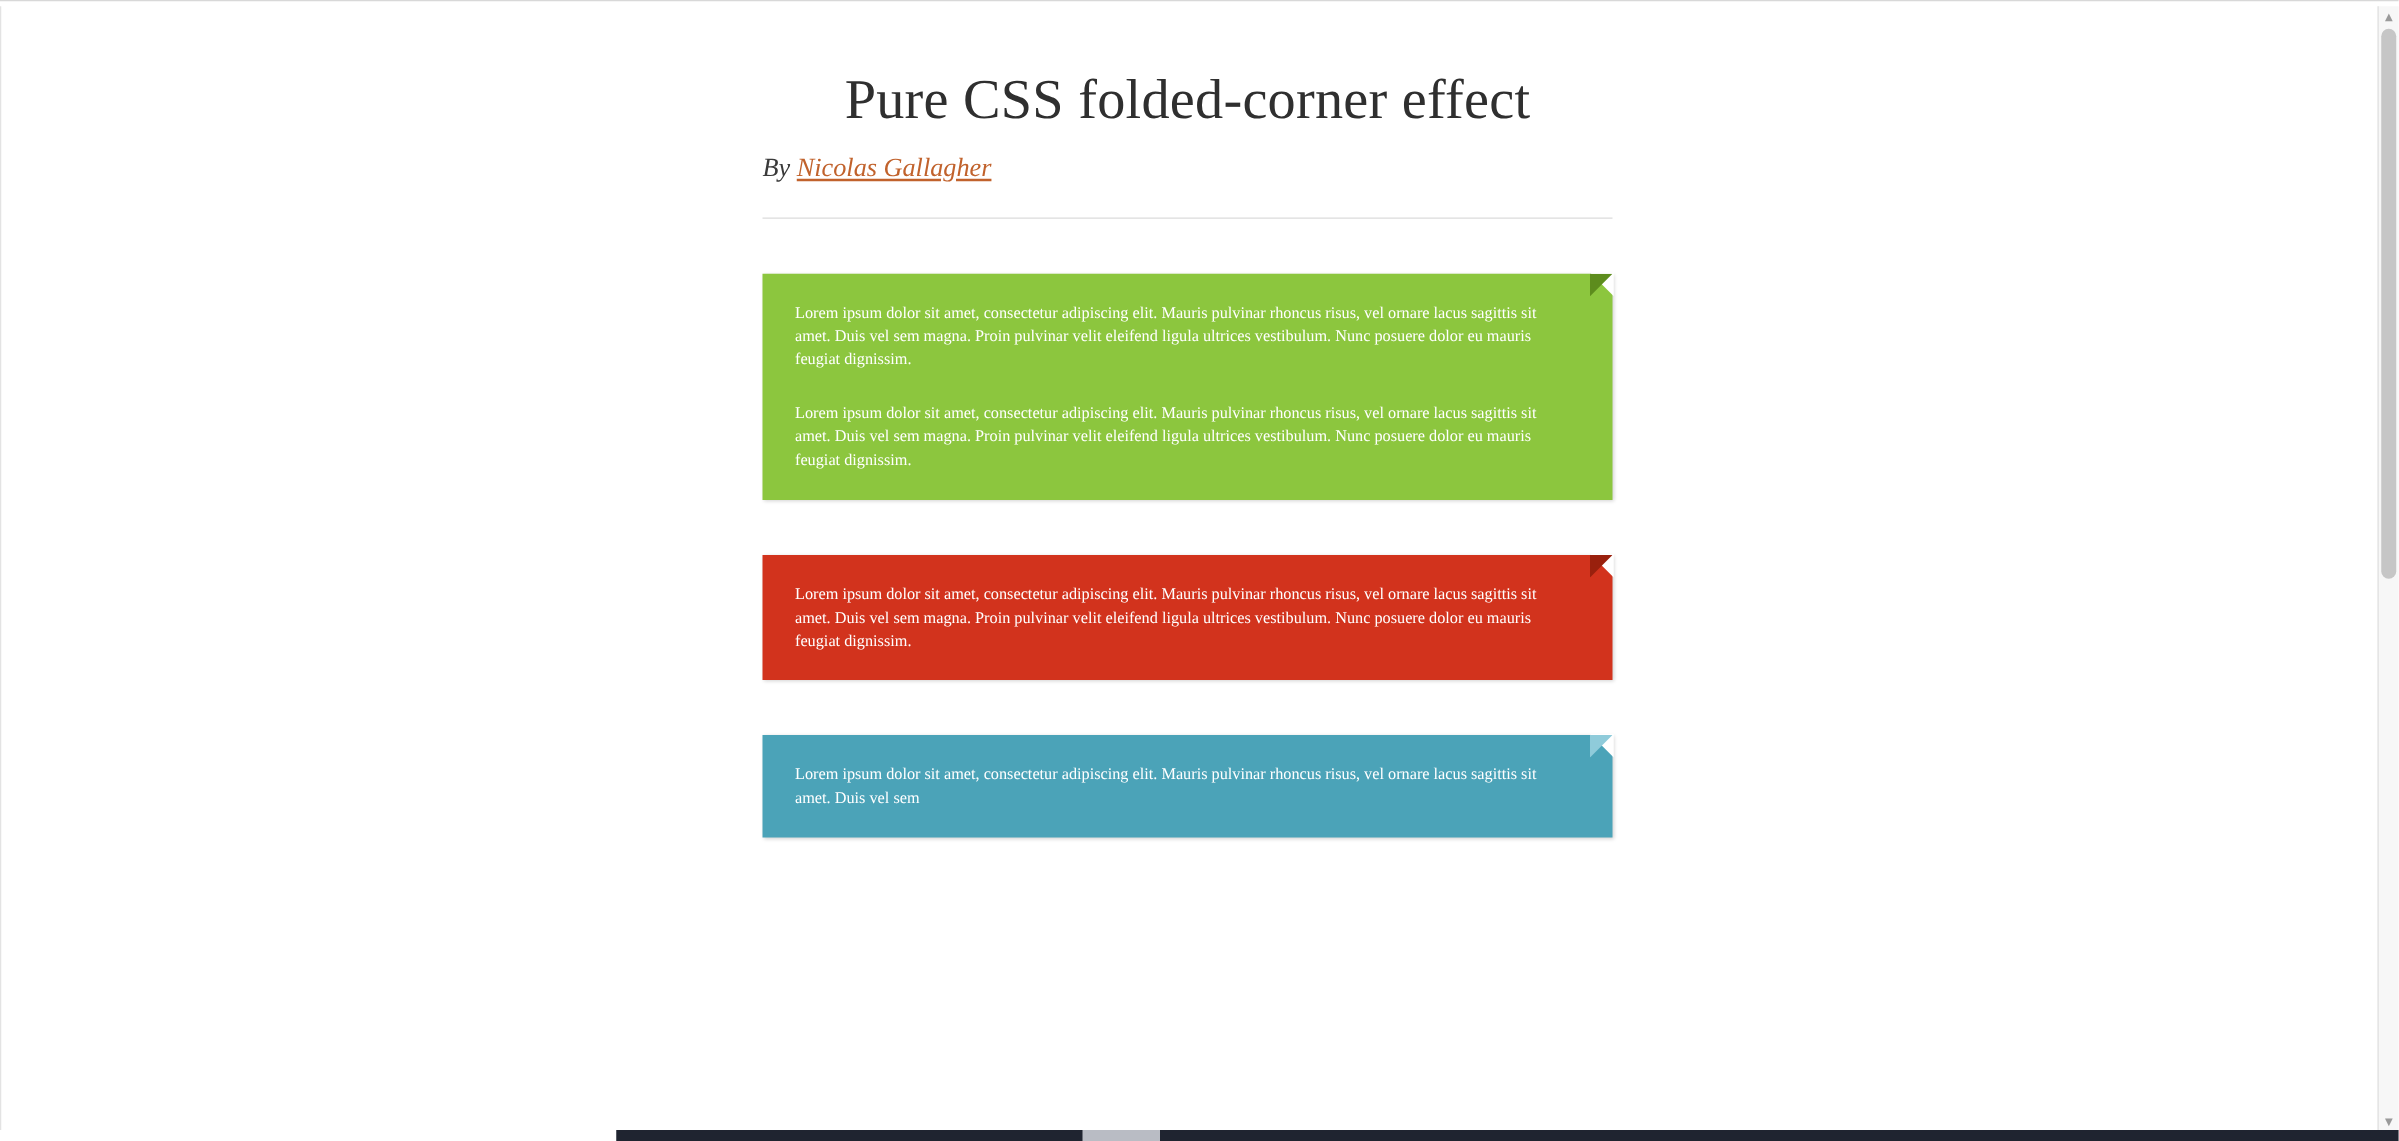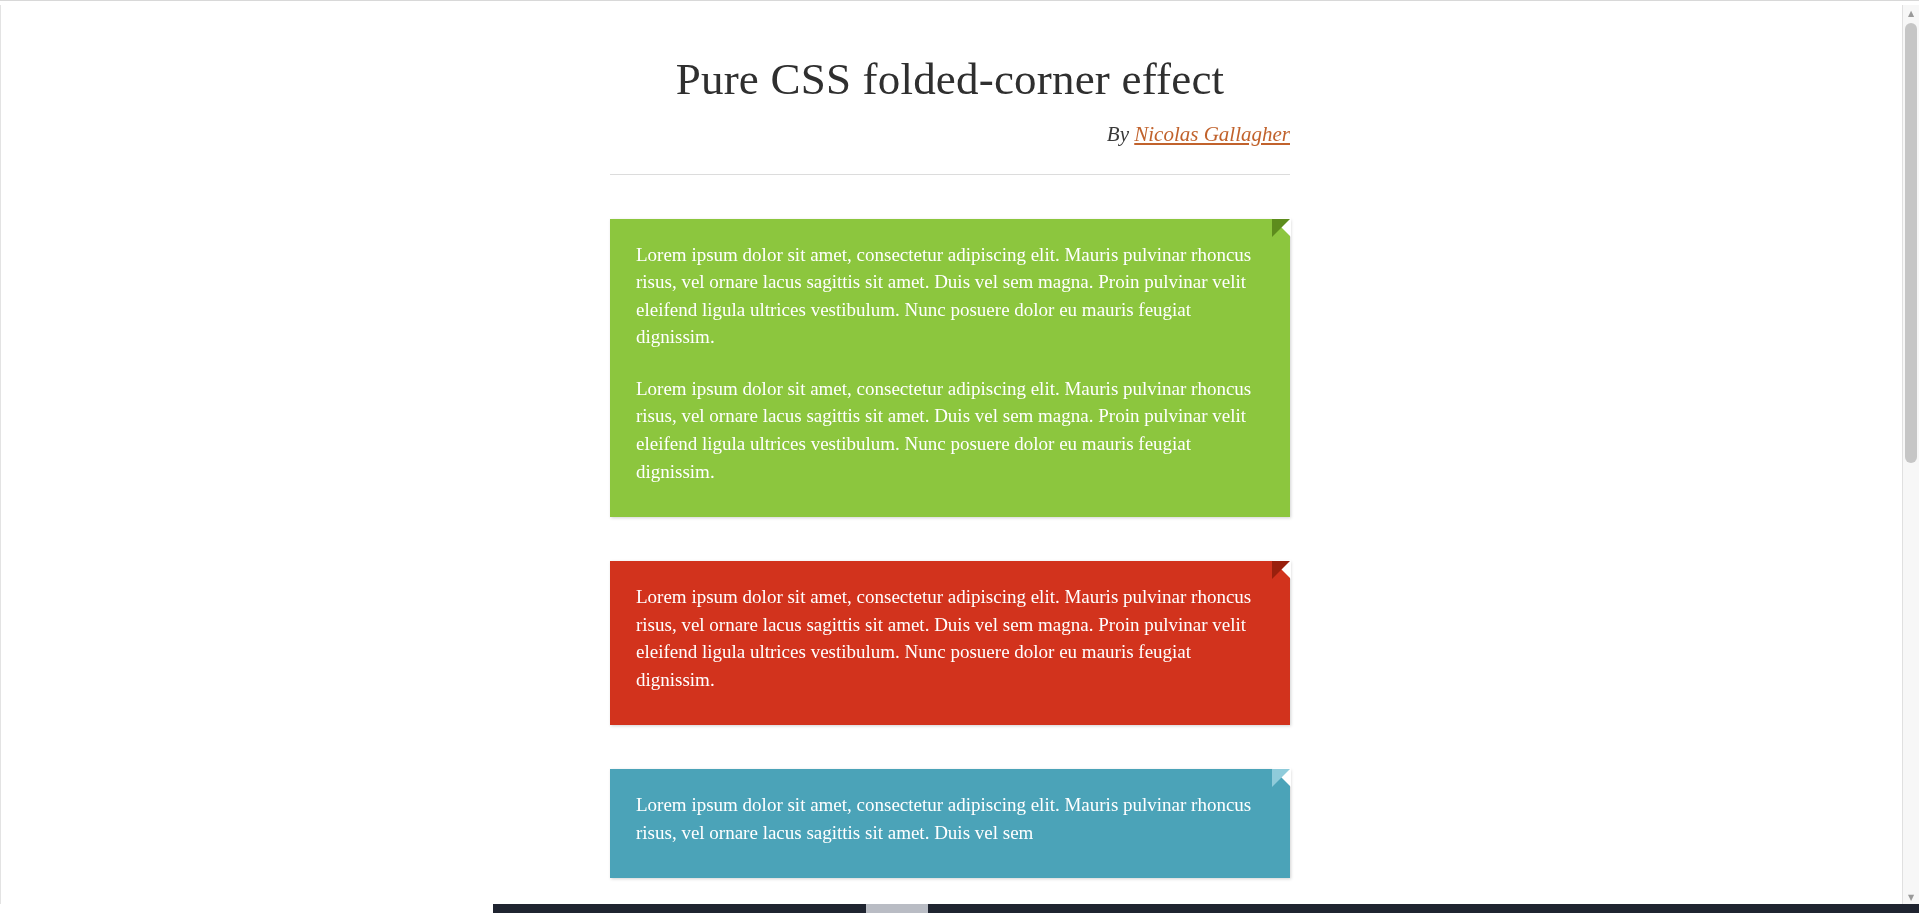--- a/index.html
+++ b/index.html
@@ -130,21 +130,21 @@
     font-weight: 400;
     font-size: 45px;
     line-height: 1.15;
     text-align: center;
     color: #2f2f2f;
     letter-spacing: 0.2px;
   }
 
   p.byline {
     margin: 16px 0 0 0;
-    text-align: right;
+    text-align: left;
     font-style: italic;
     font-size: 21px;
     color: #3a3a3a;
   }
   p.byline a {
     color: #c1622c;
     text-decoration: underline;
     font-style: italic;
   }
 
@@ -166,23 +166,23 @@
   }
 
   
   .note-list {
     margin-top: 30px;
   }
 
   .note {
     position: relative;
     margin-bottom: 38px;
-    padding: 22px 30px 32px 26px;
+    padding: 22px 30px 22px 26px;
     color: #ffffff;
-    font-size: 19px;
+    font-size: 13px;
     line-height: 1.45;
     box-sizing: border-box;
     box-shadow: 1px 1px 3px rgba(0,0,0,0.18);
     margin-top: 44px;
   }
   .note p {
     margin: 0 0 24px 0;
   }
   .note p:last-child {
     margin-bottom: 0;

